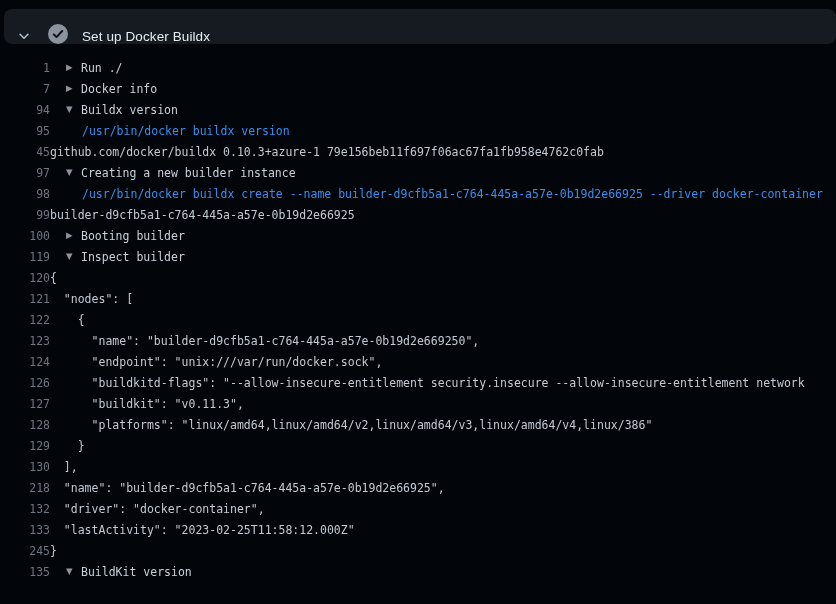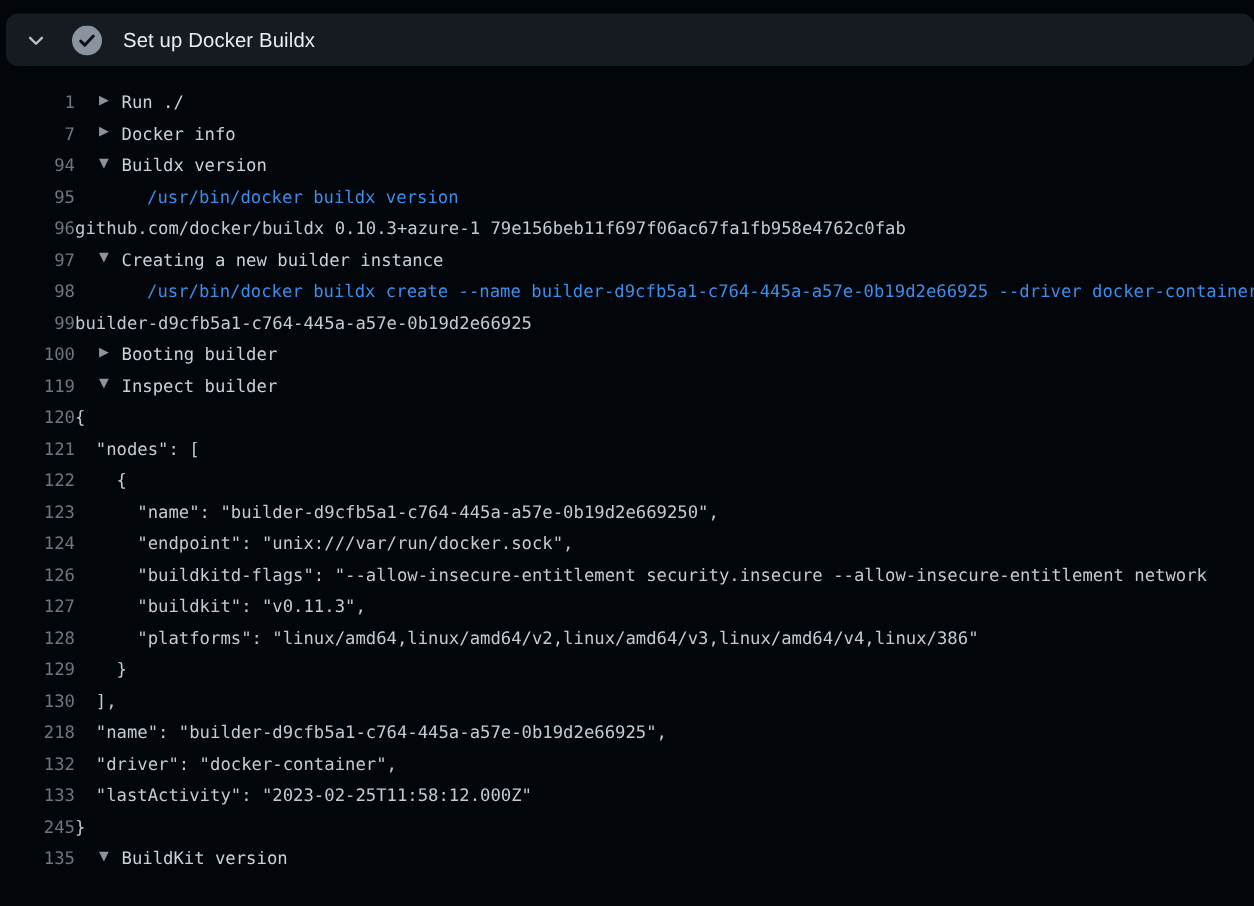--- a/index.html
+++ b/index.html
@@ -10,21 +10,21 @@
   }
   .screen { position: relative; width: 836px; height: 604px; }
 
   
   .step-header {
     position: absolute;
     left: 4px; right: 0; top: 9px; height: 35px;
     background: #161b22;
     border-radius: 8px;
     display: flex;
-    align-items: center;
+    align-items: flex-end;
     cursor: pointer;
   }
   .chev {
     width: 16px; height: 16px;
     margin-left: 12px;
     display: inline-flex; align-items: center; justify-content: center;
     color: #b7bfc7;
     flex: 0 0 auto;
   }
   .check-wrap {
@@ -68,21 +68,21 @@
     margin-left: 16px;
     width: 9px;
     font-size: 8.5px;
     color: #8b949e;
     font-family: "DejaVu Sans", sans-serif;
     cursor: pointer;
     line-height: 1;
   }
   .row .txt { overflow: hidden; }
   .txt.group { margin-left: 6px; color: #c9d1d9; cursor: pointer; text-align: center; }
-  .txt.command { margin-left: 48px; color: #3b8eea; }
+  .txt.command { margin-left: 32px; color: #3b8eea; }
   .txt.output { color: #c2cad2; }
 </style>
 </head>
 <body>
 
 <div class="screen">
 
   <div class="step-header">
     <span class="chev">
       <svg width="14" height="14" viewBox="0 0 16 16" fill="none">
@@ -96,21 +96,21 @@
       </svg>
     </span>
     <span class="step-title">Set up Docker Buildx</span>
   </div>
 
   <div class="log" id="log">
       <div class="row"><span class="ln">1</span><span class="tri">▶</span><span class="txt group">Run ./</span></div>
       <div class="row"><span class="ln">7</span><span class="tri">▶</span><span class="txt group">Docker info</span></div>
       <div class="row"><span class="ln">94</span><span class="tri">▼</span><span class="txt group">Buildx version</span></div>
       <div class="row"><span class="ln">95</span><span class="txt command">/usr/bin/docker buildx version</span></div>
-      <div class="row"><span class="ln">96</span><span class="txt output">github.com/docker/buildx 0.10.3+azure-1 79e156beb11f697f06ac67fa1fb958e4762c0fab</span></div>
+      <div class="row"><span class="ln">45</span><span class="txt output">github.com/docker/buildx 0.10.3+azure-1 79e156beb11f697f06ac67fa1fb958e4762c0fab</span></div>
       <div class="row"><span class="ln">97</span><span class="tri">▼</span><span class="txt group">Creating a new builder instance</span></div>
       <div class="row"><span class="ln">98</span><span class="txt command">/usr/bin/docker buildx create --name builder-d9cfb5a1-c764-445a-a57e-0b19d2e66925 --driver docker-container</span></div>
       <div class="row"><span class="ln">99</span><span class="txt output">builder-d9cfb5a1-c764-445a-a57e-0b19d2e66925</span></div>
       <div class="row"><span class="ln">100</span><span class="tri">▶</span><span class="txt group">Booting builder</span></div>
       <div class="row"><span class="ln">119</span><span class="tri">▼</span><span class="txt group">Inspect builder</span></div>
       <div class="row"><span class="ln">120</span><span class="txt output">{</span></div>
       <div class="row"><span class="ln">121</span><span class="txt output">  "nodes": [</span></div>
       <div class="row"><span class="ln">122</span><span class="txt output">    {</span></div>
       <div class="row"><span class="ln">123</span><span class="txt output">      "name": "builder-d9cfb5a1-c764-445a-a57e-0b19d2e669250",</span></div>
       <div class="row"><span class="ln">124</span><span class="txt output">      "endpoint": "unix:///var/run/docker.sock",</span></div>

